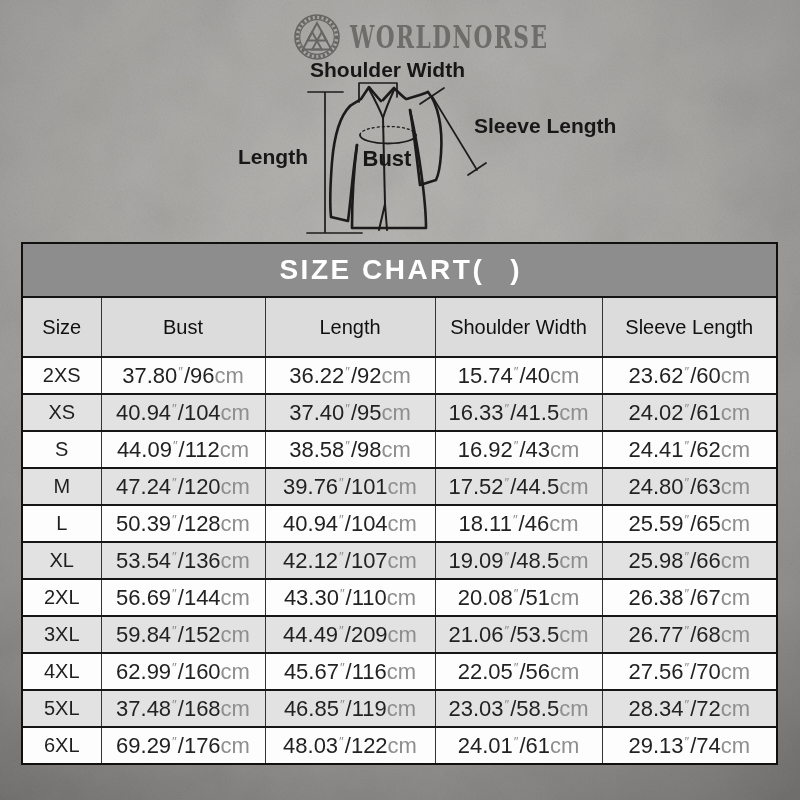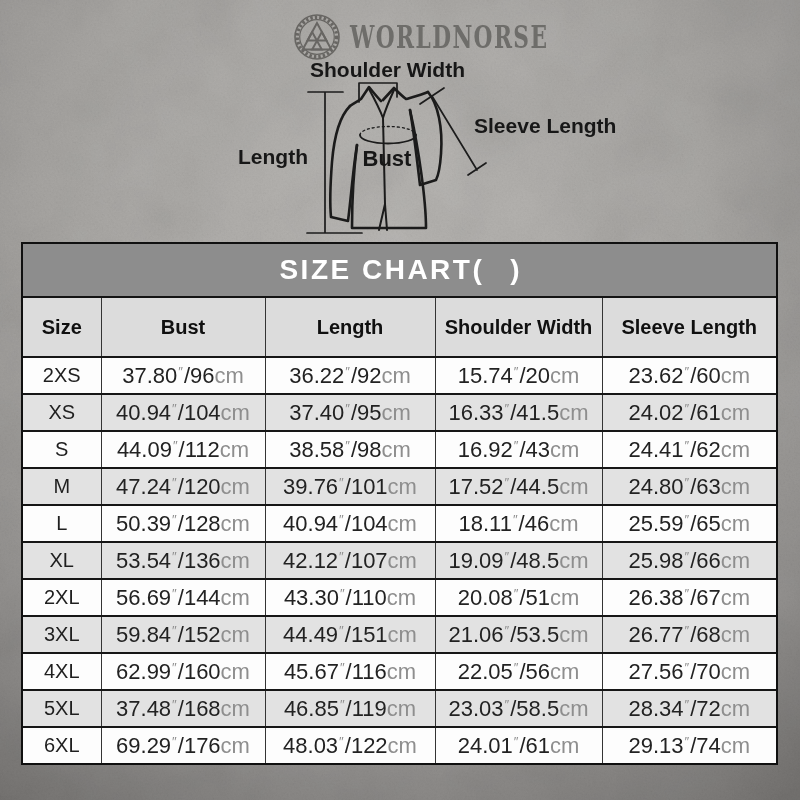--- a/index.html
+++ b/index.html
@@ -44,21 +44,21 @@
   .title-main  { font-size:28px; font-weight:bold; letter-spacing:2.5px; }
   .title-unit  { font-size:20px; font-weight:bold; letter-spacing:1.5px; padding-top:3px; }
   .title-close { font-size:28px; font-weight:bold; }
   table.size-table { border-collapse:collapse; table-layout:fixed; width:753px; }
   .size-table th, .size-table td {
     border-top:2px solid #161616; border-left:1px solid #343434;
     text-align:center; vertical-align:middle; padding:0;
   }
   .size-table th:first-child, .size-table td:first-child { border-left:none; }
   .size-table thead th {
-    height:58px; background:#dcdcdc; font-size:20px; font-weight:bold; color:#101010;
+    height:58px; background:#dcdcdc; font-size:20px; font-weight:normal; color:#101010;
     border-top:none;
   }
   .size-table tbody td { height:35px; font-size:22px; color:#1f1f1f; background:#fdfdfd; }
   .size-table tbody tr.alt td { background:#e2e2e2; }
   .size-table td.size-col { font-size:20px;text-align:center; }
   .num  { color:#222222; }
   .unit { color:#8e8e8e; }
   .inch { font-size:0.60em; position:relative; top:-0.52em; padding:0 1px; }
 
   .note {
@@ -166,21 +166,21 @@
             <th>Length</th>
             <th>Shoulder Width</th>
             <th>Sleeve Length</th>
           </tr>
         </thead>
       <tbody>
           <tr>
             <td class="size-col">2XS</td>
             <td><span class="num">37.80</span><span class="unit inch">″</span><span class="num">/96</span><span class="unit">cm</span></td>
             <td><span class="num">36.22</span><span class="unit inch">″</span><span class="num">/92</span><span class="unit">cm</span></td>
-            <td><span class="num">15.74</span><span class="unit inch">″</span><span class="num">/20</span><span class="unit">cm</span></td>
+            <td><span class="num">15.74</span><span class="unit inch">″</span><span class="num">/40</span><span class="unit">cm</span></td>
             <td><span class="num">23.62</span><span class="unit inch">″</span><span class="num">/60</span><span class="unit">cm</span></td>
           </tr>
           <tr class="alt">
             <td class="size-col">XS</td>
             <td><span class="num">40.94</span><span class="unit inch">″</span><span class="num">/104</span><span class="unit">cm</span></td>
             <td><span class="num">37.40</span><span class="unit inch">″</span><span class="num">/95</span><span class="unit">cm</span></td>
             <td><span class="num">16.33</span><span class="unit inch">″</span><span class="num">/41.5</span><span class="unit">cm</span></td>
             <td><span class="num">24.02</span><span class="unit inch">″</span><span class="num">/61</span><span class="unit">cm</span></td>
           </tr>
           <tr>
@@ -214,21 +214,21 @@
           <tr>
             <td class="size-col">2XL</td>
             <td><span class="num">56.69</span><span class="unit inch">″</span><span class="num">/144</span><span class="unit">cm</span></td>
             <td><span class="num">43.30</span><span class="unit inch">″</span><span class="num">/110</span><span class="unit">cm</span></td>
             <td><span class="num">20.08</span><span class="unit inch">″</span><span class="num">/51</span><span class="unit">cm</span></td>
             <td><span class="num">26.38</span><span class="unit inch">″</span><span class="num">/67</span><span class="unit">cm</span></td>
           </tr>
           <tr class="alt">
             <td class="size-col">3XL</td>
             <td><span class="num">59.84</span><span class="unit inch">″</span><span class="num">/152</span><span class="unit">cm</span></td>
-            <td><span class="num">44.49</span><span class="unit inch">″</span><span class="num">/151</span><span class="unit">cm</span></td>
+            <td><span class="num">44.49</span><span class="unit inch">″</span><span class="num">/209</span><span class="unit">cm</span></td>
             <td><span class="num">21.06</span><span class="unit inch">″</span><span class="num">/53.5</span><span class="unit">cm</span></td>
             <td><span class="num">26.77</span><span class="unit inch">″</span><span class="num">/68</span><span class="unit">cm</span></td>
           </tr>
           <tr>
             <td class="size-col">4XL</td>
             <td><span class="num">62.99</span><span class="unit inch">″</span><span class="num">/160</span><span class="unit">cm</span></td>
             <td><span class="num">45.67</span><span class="unit inch">″</span><span class="num">/116</span><span class="unit">cm</span></td>
             <td><span class="num">22.05</span><span class="unit inch">″</span><span class="num">/56</span><span class="unit">cm</span></td>
             <td><span class="num">27.56</span><span class="unit inch">″</span><span class="num">/70</span><span class="unit">cm</span></td>
           </tr>

